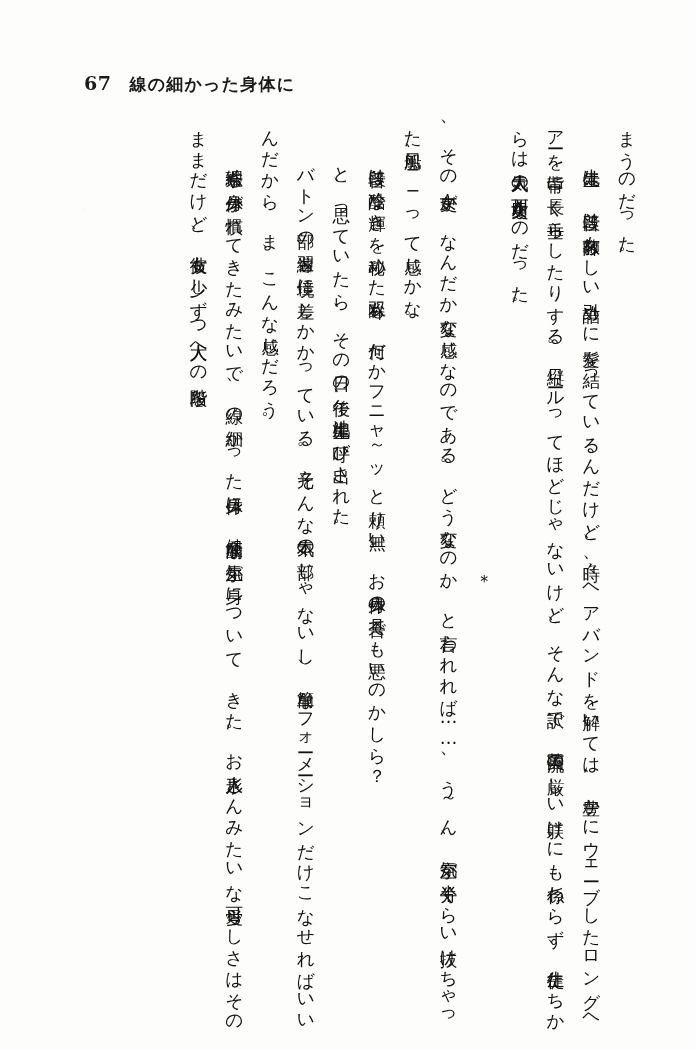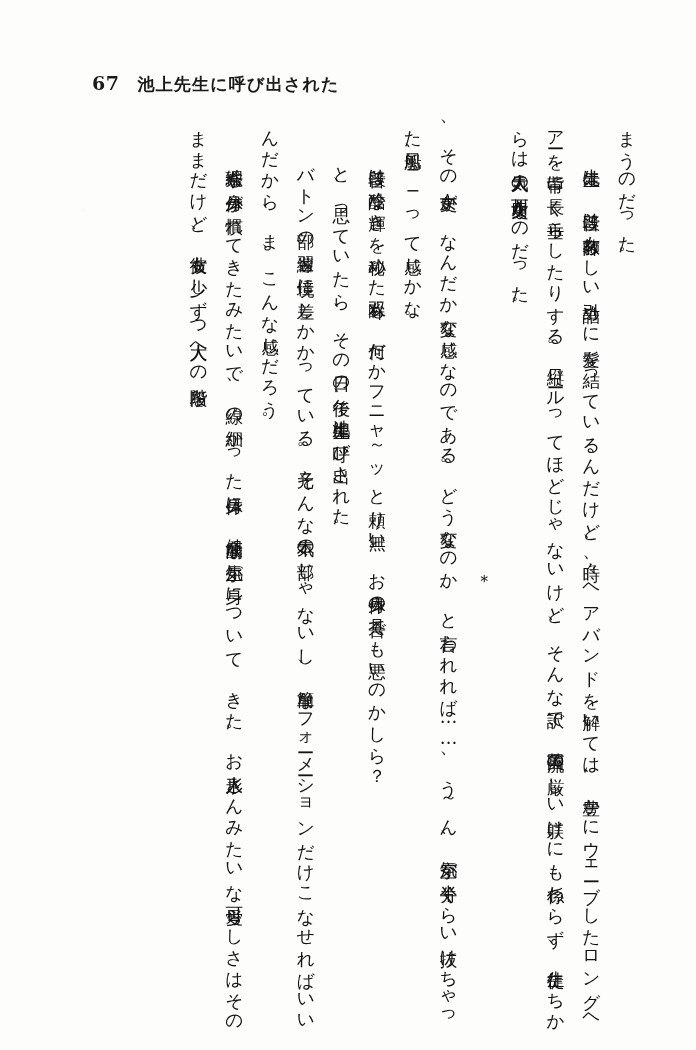--- a/index.html
+++ b/index.html
@@ -30,21 +30,21 @@
       radial-gradient(circle at 12% 20%, rgba(0,0,0,0.012) 0 2px, transparent 3px),
       radial-gradient(circle at 80% 65%, rgba(0,0,0,0.012) 0 2px, transparent 3px),
       radial-gradient(circle at 45% 88%, rgba(0,0,0,0.010) 0 2px, transparent 3px);
     pointer-events: none;
   }
 
   
   .running-head {
     position: absolute;
     top: 72px;
-    left: 92px;
+    left: 84px;
     display: flex;
     align-items: baseline;
     gap: 18px;
     white-space: nowrap;
   }
   .page-number {
     font-size: 19px;
     font-weight: bold;
     letter-spacing: 0.5px;
   }
@@ -84,21 +84,21 @@
   }
 </style>
 </head>
 <body>
 
 <div class="page">
   <div class="paper-tone"></div>
 
   <div class="running-head">
     <span class="page-number">67</span>
-    <span class="chapter-title">池上先生に呼び出された</span>
+    <span class="chapter-title">線の細かった身体に</span>
   </div>
 
   <div class="body-text">
     <p class="noindent">まうのだった。</p>
     <p>　先生は、普段は女教師らしい引詰めに髪を結っているんだけど、時々、ヘアバンドを解いては、豊かにウェーブしたロングヘアーを背中に長く垂らしたりする。縦ロールってほどじゃないけど、そんな訳で、英国流の厳しい躾けにも係わらず、生徒たちからは大人気の川西女史なのだった。</p>
     <p class="scene-break">＊</p>
     <p class="noindent">、その女史が、なんだか変な感じなのである。どう変なのか、と言われれば……、う～ん、空気が半分くらい抜けちゃった風船、──って感じかな。</p>
     <p>　普段は冷酷な輝きを秘めた双眸も、何だかフニャ～ッと頼り無い。お身体の具合でも悪いのかしら？</p>
     <p>　と、思っていたら、その日の午後、池上先生に呼び出された。</p>
     <p>　バトン部の練習も佳境に差しかかっている。元々そんな本気の部じゃないし、簡単なフォーメーションだけこなせればいいんだから、ま、こんな感じだろう。</p>

